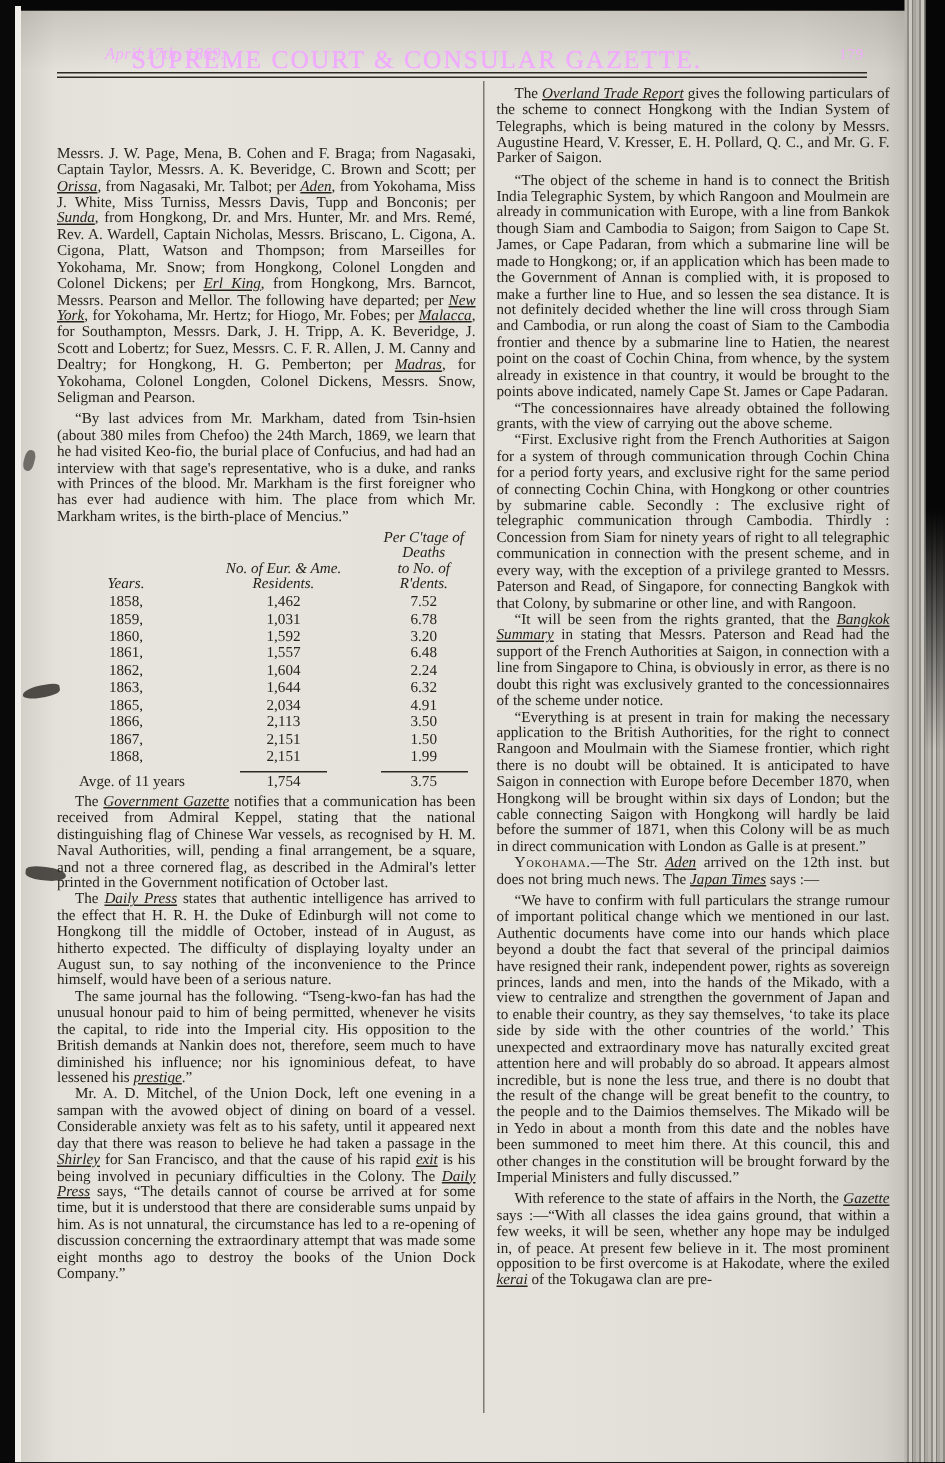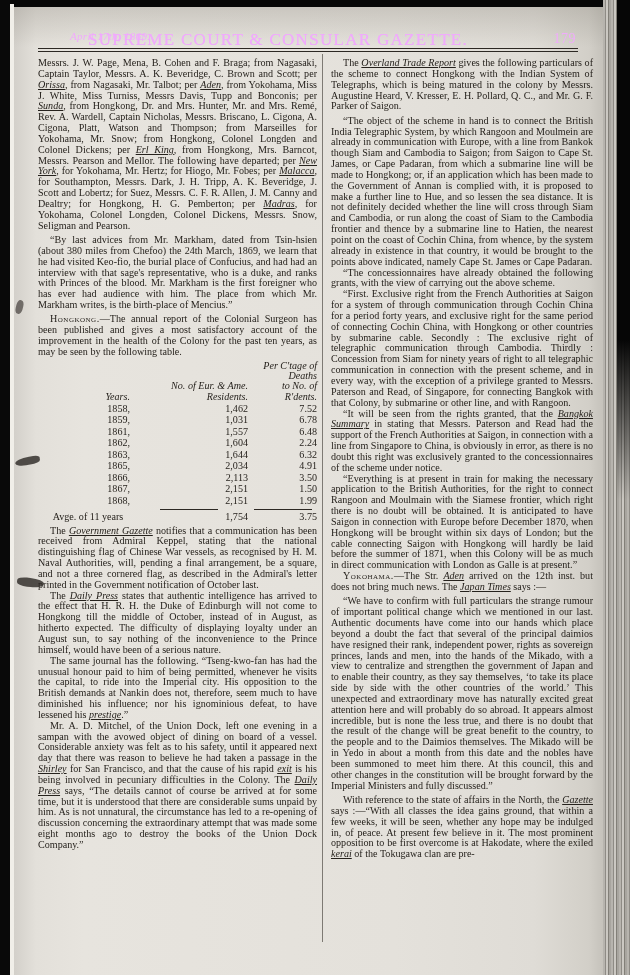--- a/index.html
+++ b/index.html
@@ -15,38 +15,38 @@
          background:linear-gradient(180deg,rgba(120,115,105,.25),rgba(120,115,105,0));}
   .edge-stripes{position:absolute;right:0;top:0;width:27px;height:975px;
          background:repeating-linear-gradient(90deg,#b7b4ae 0 2px,#8e8b85 2px 3px,#cbc8c2 3px 5px,#827f78 5px 6px,#a8a59f 6px 8px);}
   .corner-black{position:absolute;right:0;top:0;width:13px;height:500px;
          background:linear-gradient(180deg,#060606 0%,#060606 68%,rgba(6,6,6,0) 100%);}
   
   .header{position:absolute;left:38px;top:30px;width:540px;height:16px;color:#f0abfc;}
   .hdr-date{position:absolute;left:32px;top:0;font-style:italic;font-size:11px;letter-spacing:.3px;}
   .hdr-title{position:absolute;left:0;right:60px;top:0;text-align:center;font-size:17px;
              letter-spacing:1.3px;text-shadow:0 0 .5px currentColor;}
-  .hdr-page{position:absolute;right:2px;top:1px;font-size:14px;letter-spacing:.5px;}
+  .hdr-page{position:absolute;right:2px;top:1px;font-size:10px;letter-spacing:.5px;}
   .rule{position:absolute;left:38px;top:48px;width:540px;height:2px;
         border-top:1px solid #2c2823;border-bottom:1px solid #2c2823;}
   
   .col{position:absolute;top:58px;font-size:10.1px;line-height:10.85px;color:#26221d;
        text-align:justify;hyphens:auto;-webkit-hyphens:auto;}
-  #left-col{left:38px;width:279px;}
+  #left-col{left:38px;width:279px;margin-top:40px;}
   #right-col{left:331px;width:262px;}
   .divider{position:absolute;left:322px;top:54px;width:1px;height:888px;background:rgba(40,36,30,.55);}
   p.para{margin:0;}
   p.ind{text-indent:12px;}
   p.sp{margin-top:3.5px;}
   .it{font-style:italic;text-decoration:underline;}
   .sc{font-variant:small-caps;letter-spacing:.5px;}
   
   .htable{margin:3px 0 2px;}
   .trow{display:grid;grid-template-columns:92px 118px 1fr;}
-  .tcell{text-align:right;line-height:11.45px;}
+  .tcell{text-align:center;line-height:11.45px;}
   .thead .tcell{font-style:italic;white-space:pre-line;line-height:10.3px;align-self:end;padding-bottom:1px;}
   .tsep{border-top:1px solid #2c2823;width:58px;margin:3px auto 1px;}
   .avg .tcell{line-height:12.5px;}
   .avg .tcell.first{text-align:center;padding-left:8px;white-space:nowrap;}
   
   .smudge{position:absolute;background:#2b2723;opacity:.8;}
   .smudge.s1{left:15px;top:457px;width:25px;height:8px;border-radius:70% 30% 50% 50%;transform:rotate(-9deg);}
   .smudge.s2{left:17px;top:578px;width:27px;height:9px;border-radius:40% 60% 55% 45%;transform:rotate(6deg);}
   .smudge.s3{left:16px;top:300px;width:7px;height:14px;border-radius:40%;transform:rotate(14deg);opacity:.6;}
 </style>
@@ -64,38 +64,42 @@
   <div class="header">
     <span class="hdr-date">April 17th, 1869.</span>
     <span class="hdr-title">SUPREME COURT &amp; CONSULAR GAZETTE.</span>
     <span class="hdr-page">179</span>
   </div>
   <div class="rule"></div>
 
   <div class="col" id="left-col">
       <p class="para"><span>Messrs. J. W. Page, Mena, B. Cohen and F. Braga; from Nagasaki, Captain Taylor, Messrs. A. K. Beveridge, C. Brown and Scott; per </span><span class="it">Orissa</span><span>, from Nagasaki, Mr. Talbot; per </span><span class="it">Aden</span><span>, from Yokohama, Miss J. White, Miss Turniss, Messrs Davis, Tupp and Bonconis; per </span><span class="it">Sunda</span><span>, from Hongkong, Dr. and Mrs. Hunter, Mr. and Mrs. Remé, Rev. A. Wardell, Captain Nicholas, Messrs. Briscano, L. Cigona, A. Cigona, Platt, Watson and Thompson; from Marseilles for Yokohama, Mr. Snow; from Hongkong, Colonel Longden and Colonel Dickens; per </span><span class="it">Erl King</span><span>, from Hongkong, Mrs. Barncot, Messrs. Pearson and Mellor. The following have departed; per </span><span class="it">New York</span><span>, for Yokohama, Mr. Hertz; for Hiogo, Mr. Fobes; per </span><span class="it">Malacca</span><span>, for Southampton, Messrs. Dark, J. H. Tripp, A. K. Beveridge, J. Scott and Lobertz; for Suez, Messrs. C. F. R. Allen, J. M. Canny and Dealtry; for Hongkong, H. G. Pemberton; per </span><span class="it">Madras</span><span>, for Yokohama, Colonel Longden, Colonel Dickens, Messrs. Snow, Seligman and Pearson.</span></p>
       <p class="para ind sp"><span>“By last advices from Mr. Markham, dated from Tsin-hsien (about 380 miles from Chefoo) the 24th March, 1869, we learn that he had visited Keo-fio, the burial place of Confucius, and had had an interview with that sage's representative, who is a duke, and ranks with Princes of the blood.  Mr. Markham is the first foreigner who has ever had audience with him.  The place from which Mr. Markham writes, is the birth-place of Mencius.”</span></p>
-      <p class="para ind sp"><span class="sc">Hongkong.</span><span>—The annual report of the Colonial Surgeon has been published and gives a most satisfactory account of the improvement in the health  of  the Colony for the past ten years, as may be seen by the following table.</span></p>
       <div class="htable">
         <div class="trow thead">
           <div class="tcell">Years.</div>
           <div class="tcell">No. of Eur. &amp; Ame.
 Residents.</div>
           <div class="tcell">Per C'tage of Deaths
 to No. of R'dents.</div>
         </div>
         <div class="trow">
           <div class="tcell">1858,</div>
           <div class="tcell">1,462</div>
           <div class="tcell">7.52</div>
         </div>
         <div class="trow">
           <div class="tcell">1859,</div>
           <div class="tcell">1,031</div>
           <div class="tcell">6.78</div>
+        </div>
+        <div class="trow">
+          <div class="tcell">1860,</div>
+          <div class="tcell">1,592</div>
+          <div class="tcell">3.20</div>
         </div>
         <div class="trow">
           <div class="tcell">1861,</div>
           <div class="tcell">1,557</div>
           <div class="tcell">6.48</div>
         </div>
         <div class="trow">
           <div class="tcell">1862,</div>
           <div class="tcell">1,604</div>
           <div class="tcell">2.24</div>

